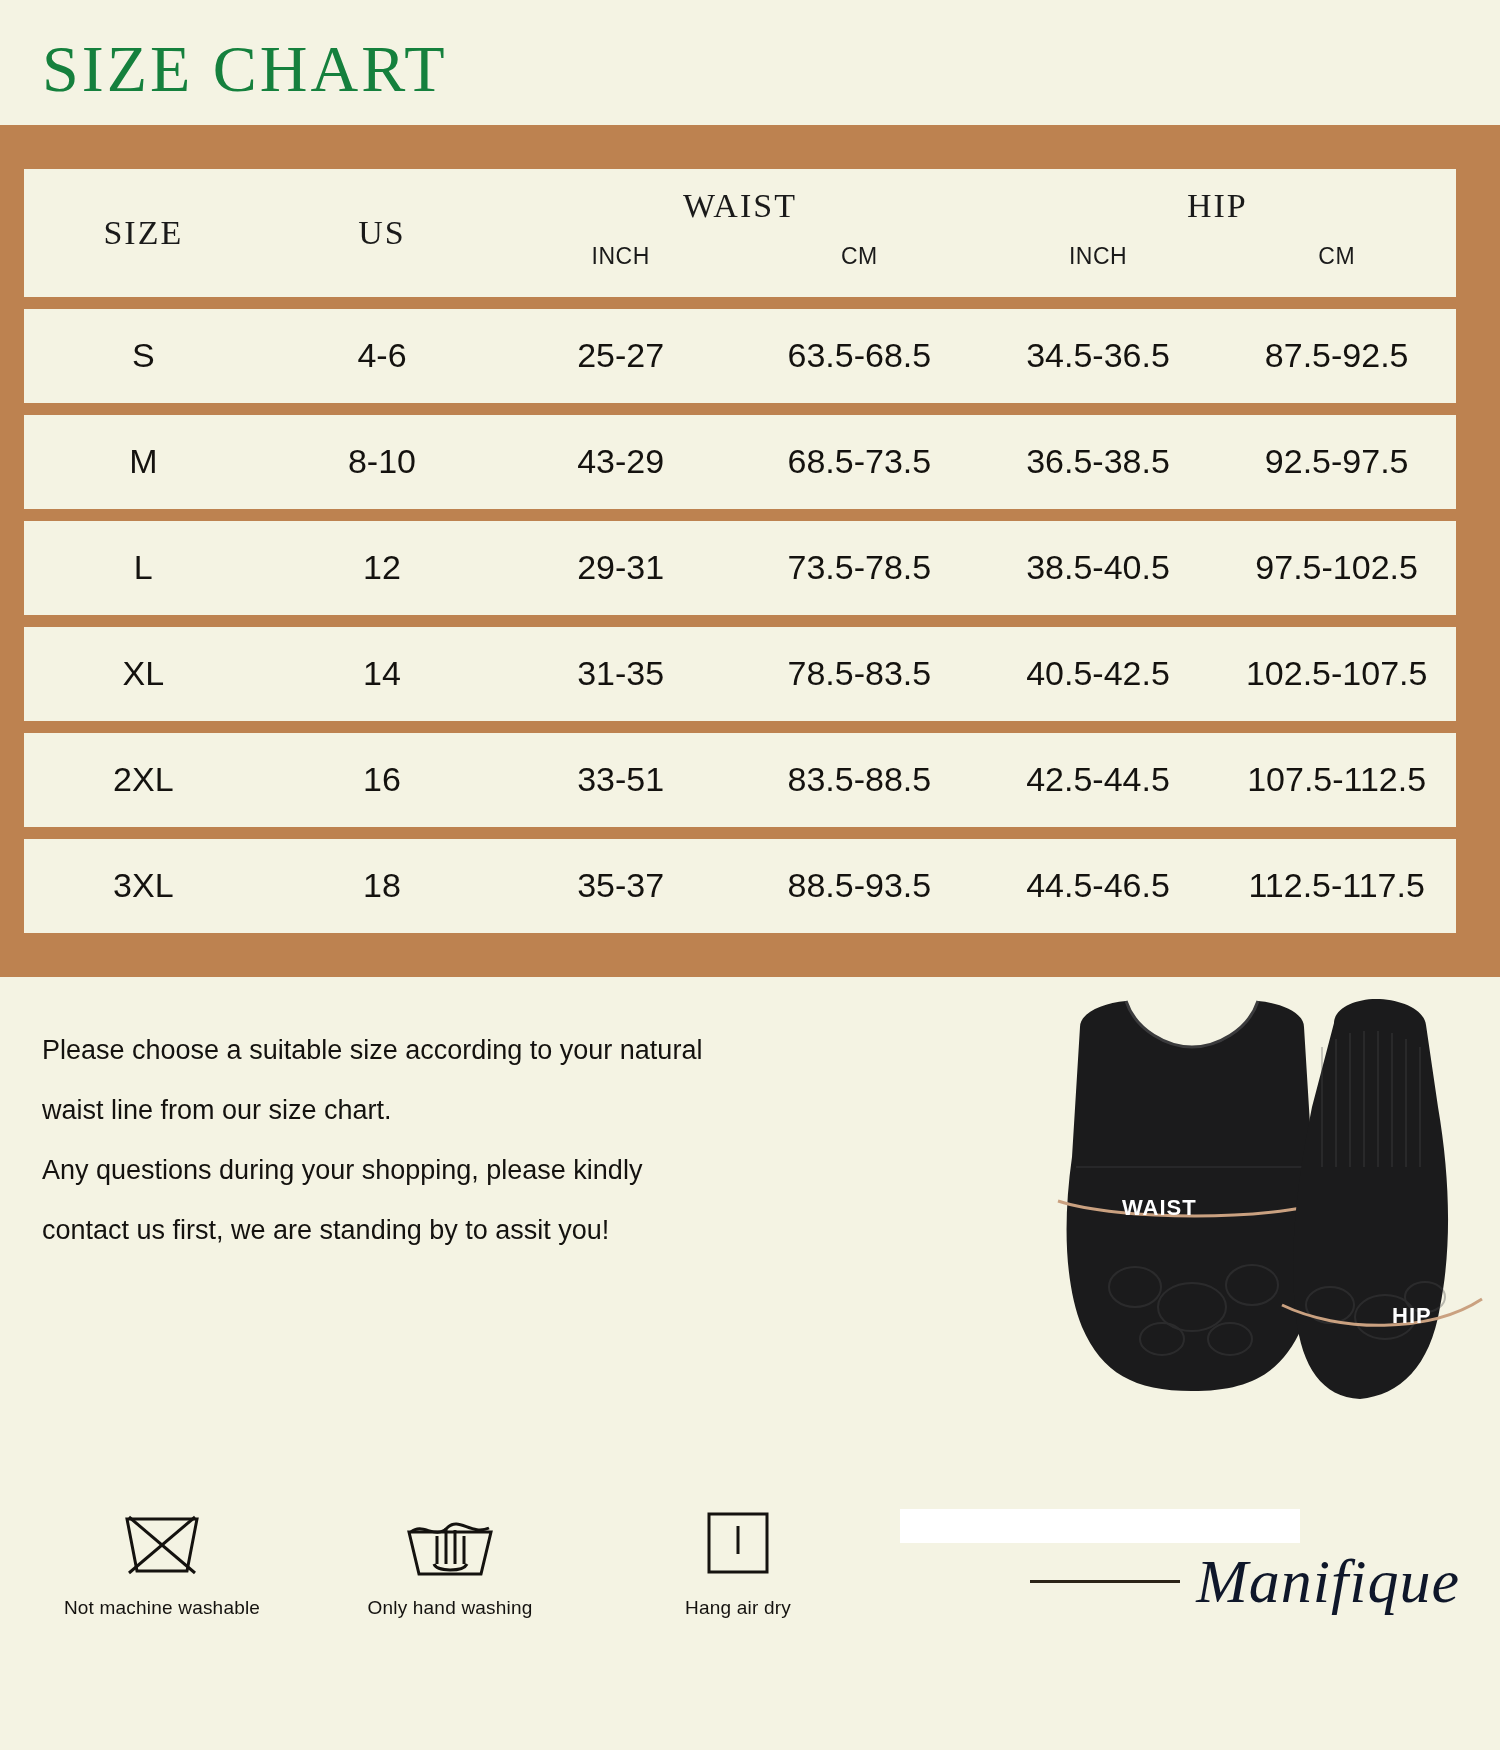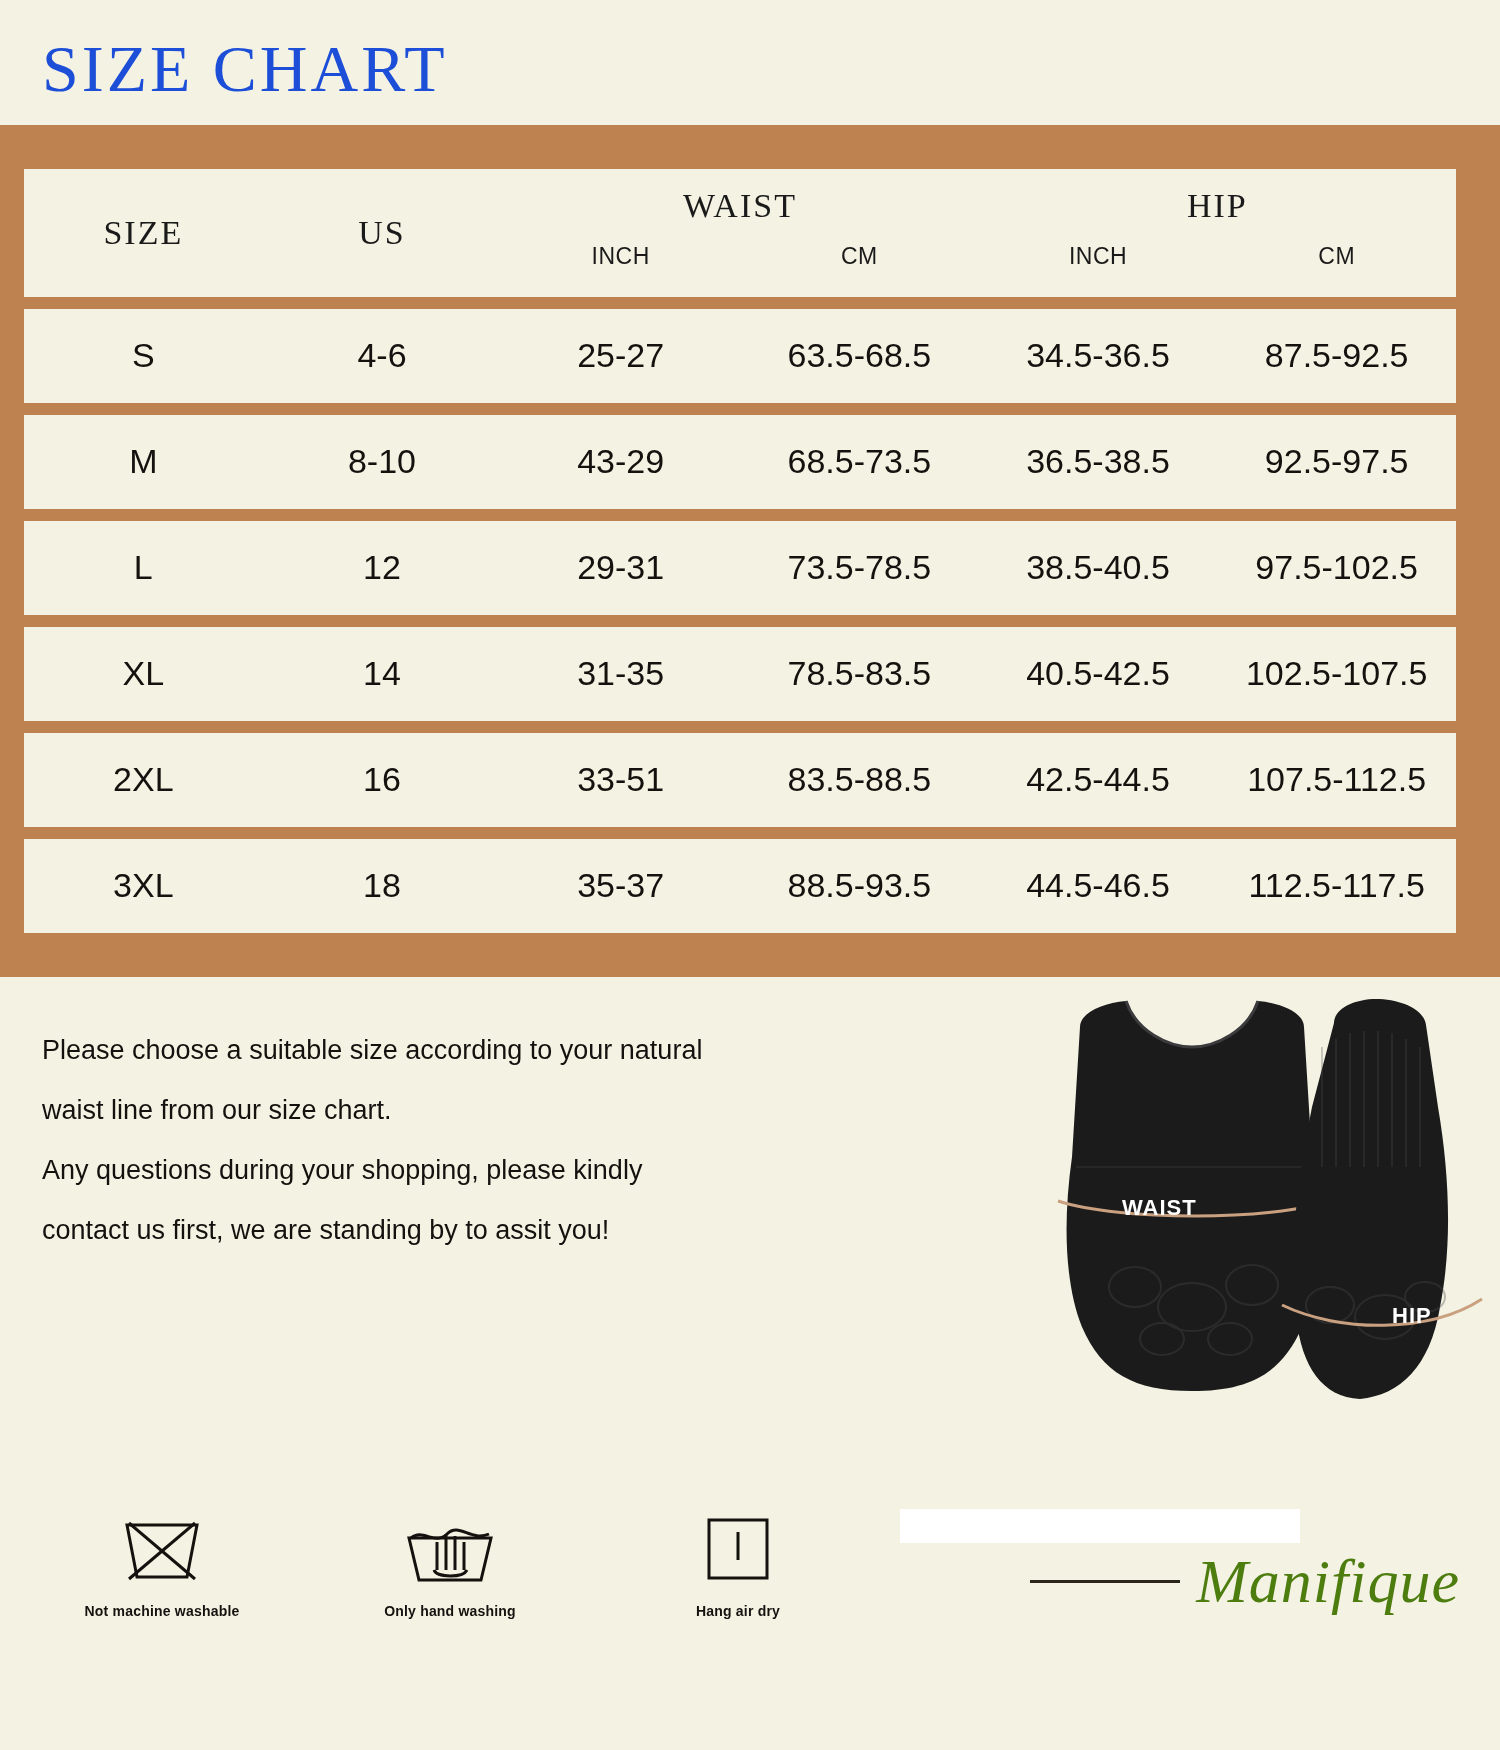--- a/index.html
+++ b/index.html
@@ -12,21 +12,21 @@
     color: #1a1a1a;
     overflow: hidden;
     position: relative;
   }
 
   
   .title {
     font-family: "Liberation Serif", serif;
     font-size: 66px;
     letter-spacing: 3px;
-    color: #1d4ed8;
+    color: #15803d;
     padding: 28px 0 0 42px;
     font-weight: 400;
     line-height: 1.25;
   }
 
   
   .panel {
     margin-top: 14px;
     background: #bd8250;
     padding: 44px 44px 44px 24px;
@@ -114,22 +114,22 @@
     text-align: center;
     width: 240px;
   }
   .care .glyph {
     height: 86px;
     display: flex;
     align-items: center;
     justify-content: center;
   }
   .care .lbl {
-    font-size: 14px;
-    font-weight: bold;
+    font-size: 19px;
+    font-weight: normal;
     color: #14120f;
     margin-top: 11px;
     letter-spacing: .2px;
   }
 
   
   .product {
     position: absolute;
     right: 10px;
     top: 10px;
@@ -146,21 +146,21 @@
   }
   .brand .line {
     width: 150px;
     height: 3px;
     background: #2b2418;
   }
   .brand .name {
     font-family: "Liberation Serif", serif;
     font-style: italic;
     font-size: 62px;
-    color: #4d7c0f;
+    color: #0f172a;
     letter-spacing: 1px;
   }
   .whitebar {
     position: absolute;
     right: 190px;
     bottom: 84px;
     width: 400px;
     height: 34px;
     background: #ffffff;
   }

